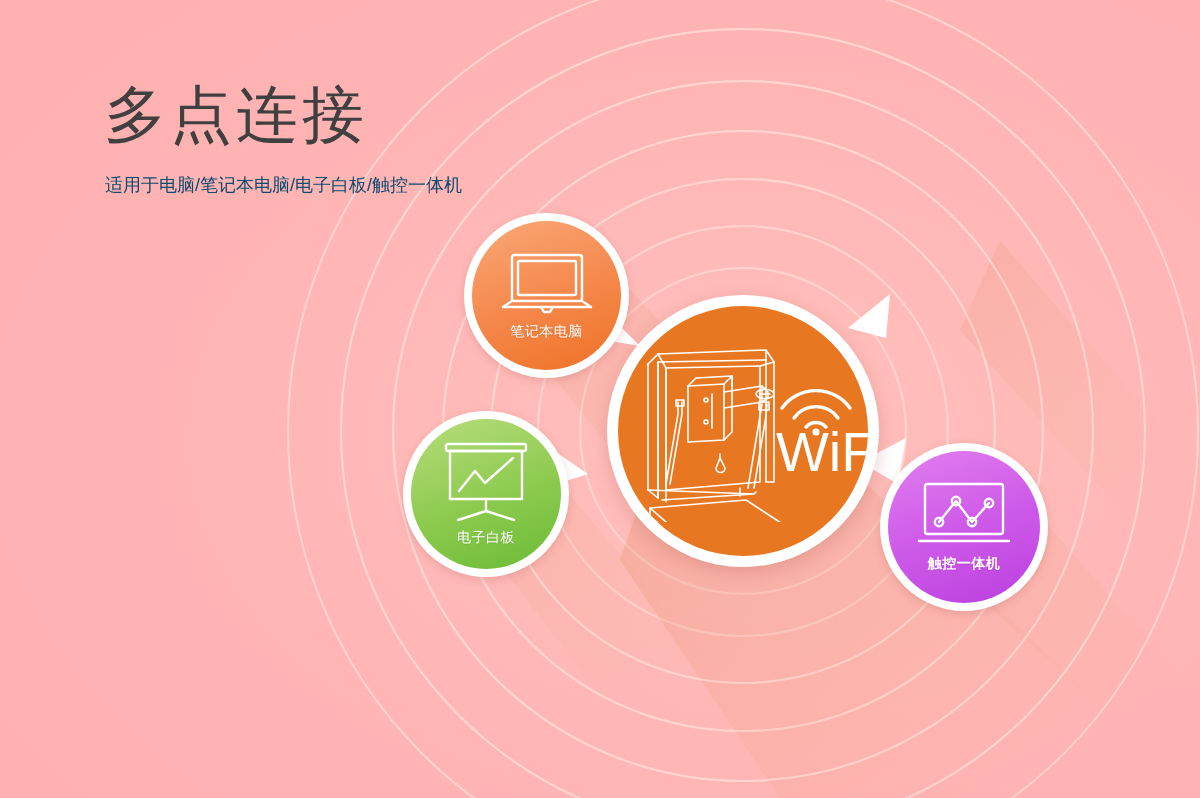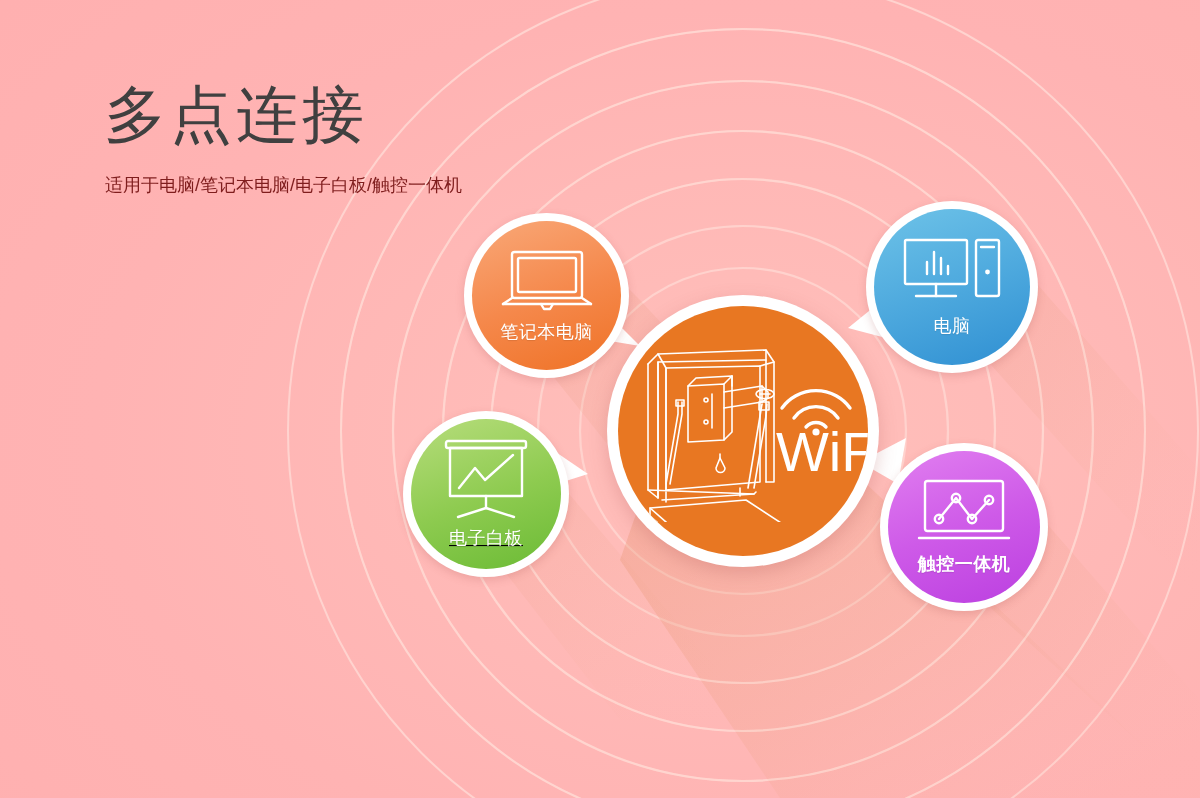--- a/index.html
+++ b/index.html
@@ -38,21 +38,21 @@
     color: #404040;
     font-weight: 300;
     line-height: 1;
     white-space: nowrap;
   }
   .page-subtitle {
     position: absolute;
     left: 105px;
     top: 173px;
     font-size: 18px;
-    color: #7f1d1d;
+    color: #0c4a6e;
     letter-spacing: 0px;
     white-space: nowrap;
   }
 
   
   .bubble {
     position: absolute;
     border-radius: 50%;
     background: #fff;
     box-shadow: 0 3px 9px rgba(170, 80, 80, .22);
@@ -66,21 +66,21 @@
     height: calc(100% - 16px);
     position: relative;
     display: flex;
     flex-direction: column;
     align-items: center;
     justify-content: center;
     overflow: hidden;
   }
   .bubble-label {
     color: #ffffff;
-    font-size: 18px;
+    font-size: 14px;
     letter-spacing: .5px;
     margin-top: 6px;
     text-shadow: 0 1px 1px rgba(0,0,0,.10);
     white-space: nowrap;
   }
   .bubble-icon { display: block; }
 
   
   #bubble-laptop   { left: 464px; top: 213px; width: 165px; height: 165px; }
   #bubble-pc       { left: 866px; top: 201px; width: 172px; height: 172px; }
@@ -88,21 +88,20 @@
   #bubble-touch    { left: 880px; top: 443px; width: 168px; height: 168px; font-weight: bold; }
 
   #bubble-laptop .bubble-inner {
     background: linear-gradient(160deg, #f9a878 0%, #f5884b 52%, #ef7226 100%);
   }
   #bubble-pc .bubble-inner {
     background: linear-gradient(160deg, #6ec3e8 0%, #4ba7dd 55%, #2f8fd2 100%);
   }
   #bubble-board .bubble-inner {
     background: linear-gradient(160deg, #b7dd7c 0%, #8ecb50 52%, #6bbb35 100%);
-    text-decoration: underline;
   }
   #bubble-touch .bubble-inner {
     background: linear-gradient(160deg, #e17ff0 0%, #ce5ae8 50%, #bb3fe0 100%);
   }
 
   
   #bubble-center {
     position: absolute;
     left: 607px;
     top: 295px;
@@ -286,42 +285,20 @@
           <path d="M 4 56 L 92 56"></path>
           <path d="M 13 50 L 4 56"></path>
           <path d="M 83 50 L 92 56"></path>
           <path d="M 42 56 L 45 61 L 51 61 L 54 56"></path>
         </g>
       </svg>
       <div class="bubble-label">笔记本电脑</div>
     </div>
   </div>
 
-  <div class="bubble" id="bubble-pc">
-    <div class="bubble-inner">
-      <svg class="bubble-icon" width="100" height="72" viewBox="0 0 100 72">
-        <g fill="none" stroke="#ffffff" stroke-width="2.4" stroke-linejoin="round" stroke-linecap="round">
-
-          <rect x="3" y="4" width="62" height="44" rx="1.5"></rect>
-          <path d="M 34 48 L 34 60"></path>
-          <path d="M 14 60 L 54 60"></path>
-
-          <path d="M 25 38 L 25 26"></path>
-          <path d="M 32 38 L 32 16"></path>
-          <path d="M 39 38 L 39 22"></path>
-          <path d="M 46 38 L 46 30"></path>
-
-          <rect x="74" y="4" width="23" height="56" rx="2"></rect>
-          <path d="M 79 11 L 92 11"></path>
-          <circle cx="85.5" cy="36" r="2.4" fill="#ffffff" stroke="none"></circle>
-        </g>
-      </svg>
-      <div class="bubble-label">电脑</div>
-    </div>
-  </div>
 
   <div class="bubble" id="bubble-board">
     <div class="bubble-inner">
       <svg class="bubble-icon" width="96" height="82" viewBox="0 0 96 82">
         <g fill="none" stroke="#ffffff" stroke-width="2.4" stroke-linejoin="round" stroke-linecap="round">
           <rect x="8" y="3" width="80" height="7" rx="2"></rect>
           <rect x="12" y="10" width="72" height="48"></rect>
 
           <path d="M 21 50 L 37 30 L 47 42 L 75 17"></path>
 

